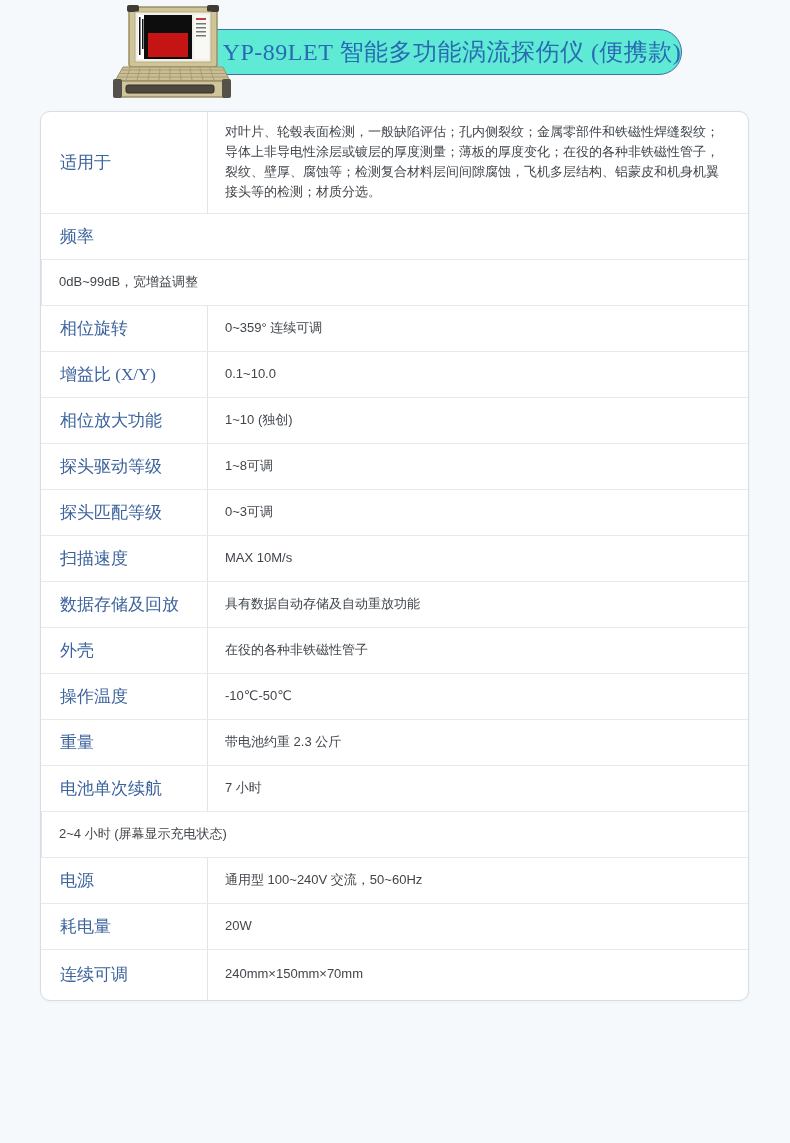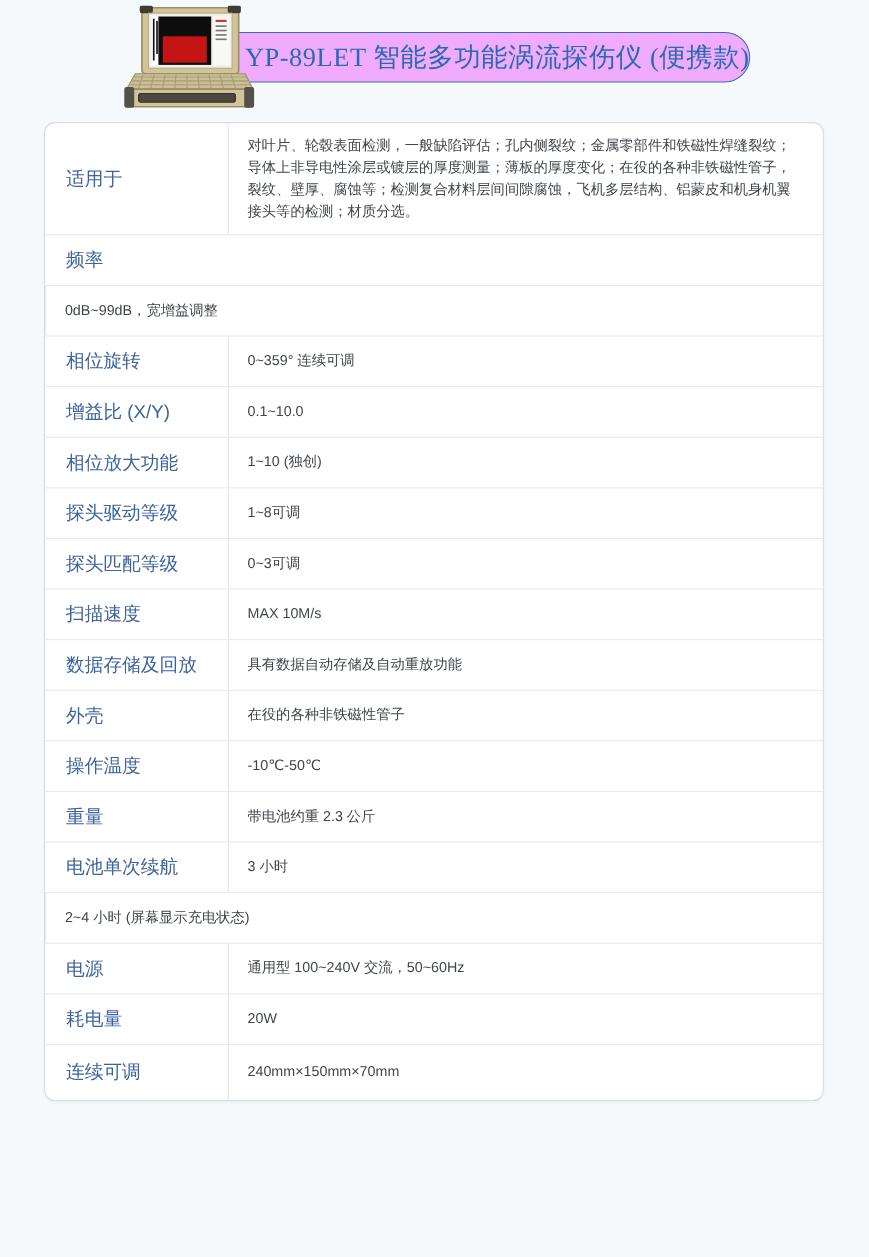--- a/index.html
+++ b/index.html
@@ -9,21 +9,21 @@
     font-family:"Liberation Sans","DejaVu Sans",sans-serif;
     position:relative;
     overflow:hidden;
   }
   .page { position:absolute; inset:0; }
 
   
   .header { position:absolute; left:0; top:0; width:790px; height:110px; }
   .title-pill {
     position:absolute; left:190px; top:29px; width:492px; height:46px;
-    background:#f0abfc;
+    background:#5eead4;
     border:1px solid #3d6cab;
     border-radius:26px;
     display:flex; align-items:center; justify-content:center;
     padding-left:46px; padding-right:14px;
   }
   .title {
     font-family:"Liberation Serif","DejaVu Serif",serif;
     font-size:24px; color:#2a6ab2; white-space:nowrap; letter-spacing:0.5px;
   }
   .device { position:absolute; left:110px; top:5px; width:124px; height:94px; z-index:2; }
@@ -37,21 +37,21 @@
     border-radius:10px;
     overflow:hidden;
     box-shadow:0 1px 3px rgba(60,90,120,0.05);
   }
   .spec-row { display:flex; border-bottom:1px solid #e6eaee; min-height:46px; }
   .spec-row:last-child { border-bottom:none; min-height:50px; }
   .spec-label {
     flex:0 0 166px; width:166px;
     padding:10px 8px 10px 19px;
     color:#3c639c; font-size:17px;
-    display:flex; align-items:center;
+    display:flex; align-items:center;font-family:Liberation Serif, serif;
   }
   .spec-value {
     flex:1;
     border-left:1px solid #e0e5ea;
     padding:10px 26px 10px 17px;
     color:#41464b; font-size:13px; line-height:1.55;
     display:flex; align-items:center;
   }
 </style>
 </head>
@@ -169,21 +169,21 @@
       <div class="spec-value">-10℃-50℃</div>
     </div>
 
     <div class="spec-row">
       <div class="spec-label">重量</div>
       <div class="spec-value">带电池约重 2.3 公斤</div>
     </div>
 
     <div class="spec-row">
       <div class="spec-label">电池单次续航</div>
-      <div class="spec-value">3 小时</div>
+      <div class="spec-value">7 小时</div>
     </div>
 
     <div class="spec-row">
       <div class="spec-value">2~4 小时 (屏幕显示充电状态)</div>
     </div>
 
     <div class="spec-row">
       <div class="spec-label">电源</div>
       <div class="spec-value">通用型 100~240V 交流，50~60Hz</div>
     </div>

